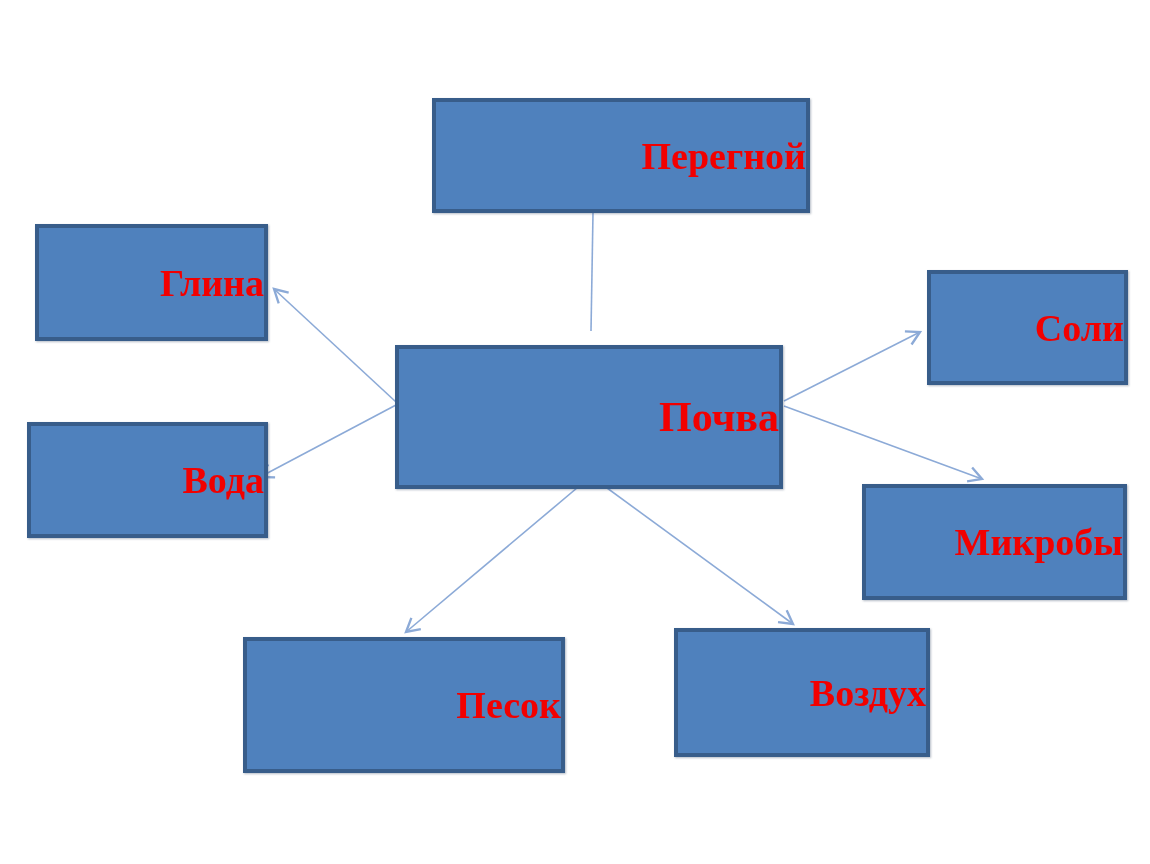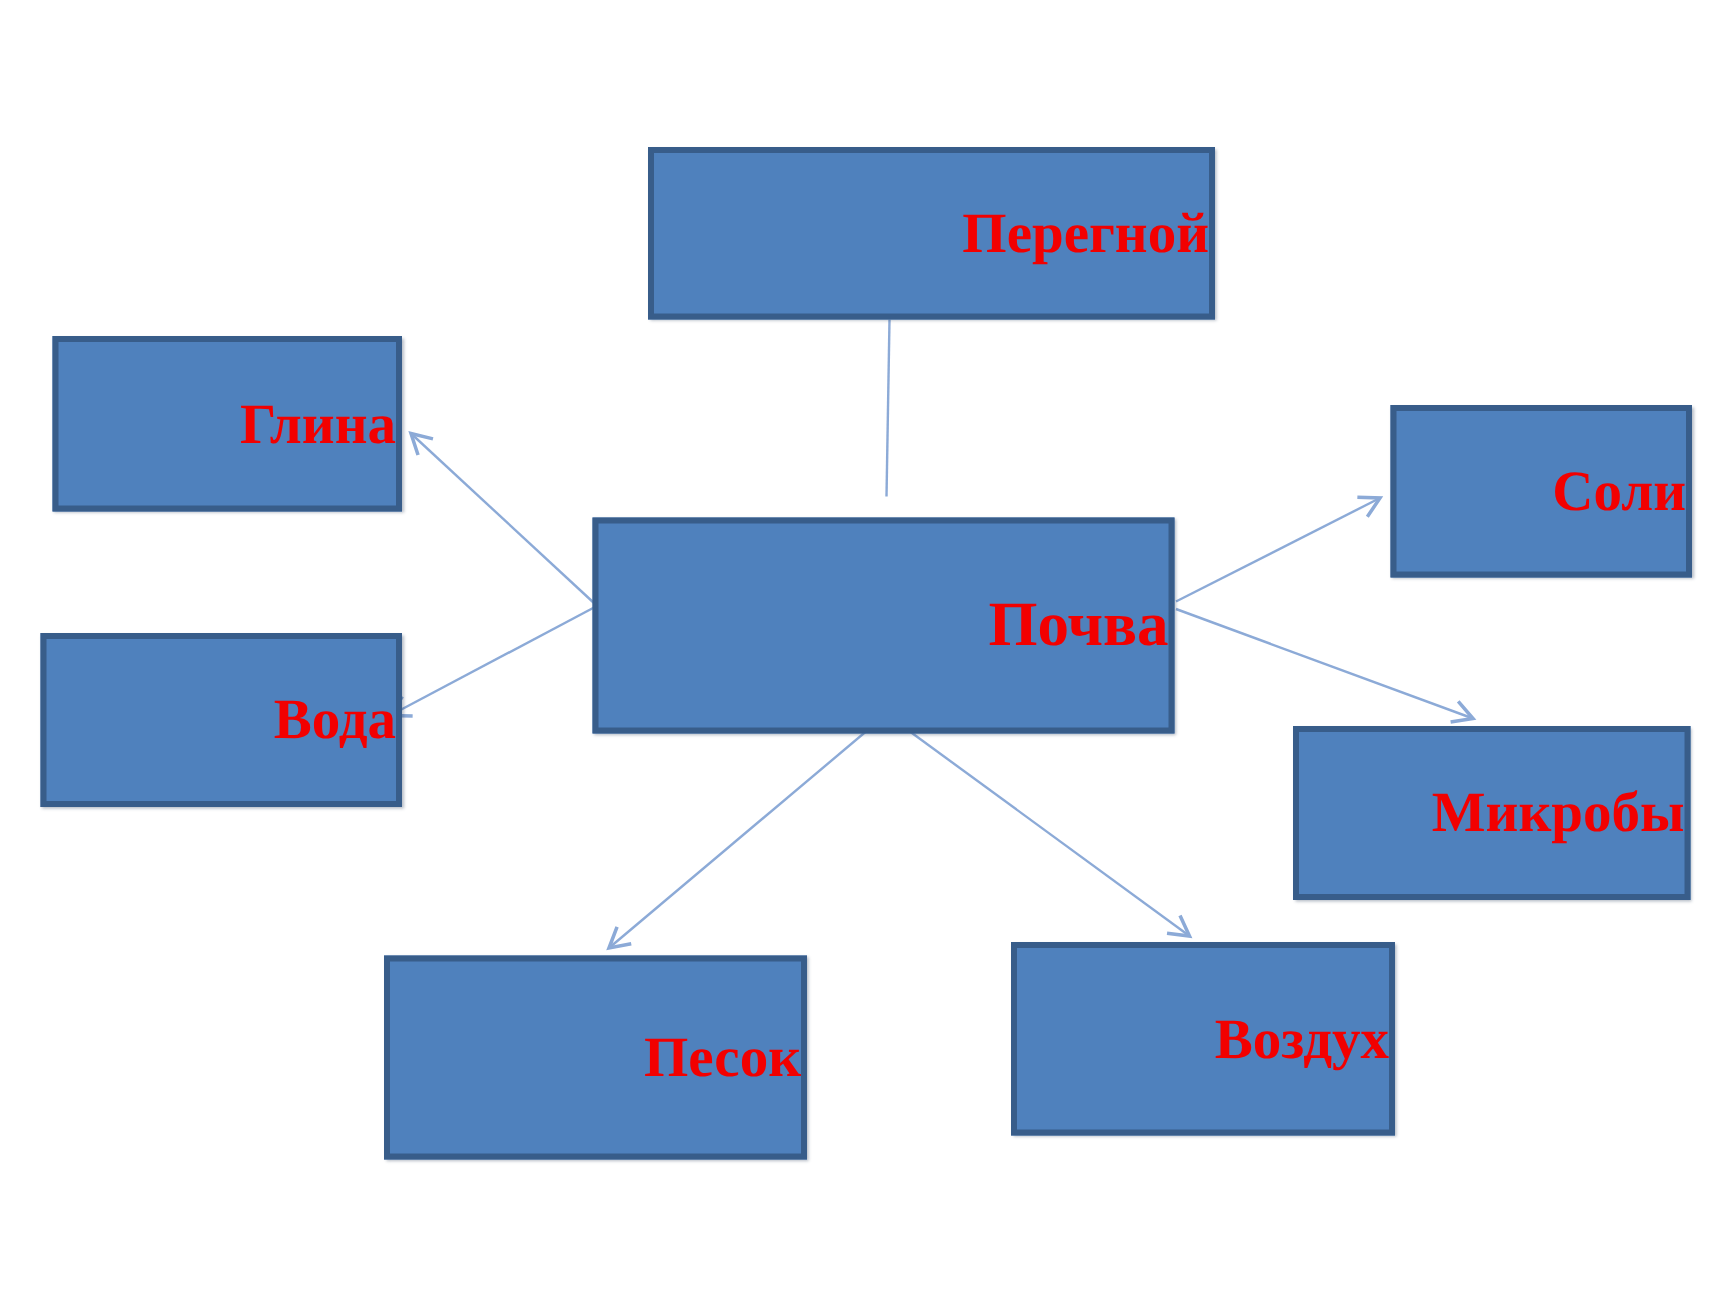--- a/index.html
+++ b/index.html
@@ -51,21 +51,21 @@
     white-space: nowrap;
     text-align: center;
   }
   
   .n-peregnoj { left: 432px; top:  98px; width: 378px; height: 115px; }
   .n-vozduh   { left:  35px; top: 224px; width: 233px; height: 117px; }
   .n-voda     { left:  27px; top: 422px; width: 241px; height: 116px; }
   .n-pochva   { left: 395px; top: 345px; width: 388px; height: 144px; }
   .n-soli     { left: 927px; top: 270px; width: 201px; height: 115px; }
   .n-mikroby  { left: 862px; top: 484px; width: 265px; height: 116px; }
-  .n-pesok    { left: 256px; top: 637px; width: 282px; height: 136px; }
+  .n-pesok    { left: 243px; top: 637px; width: 322px; height: 136px; }
   .n-glina    { left: 674px; top: 628px; width: 256px; height: 129px; }
   .n-pochva .label { font-size: 42px; }
 </style>
 </head>
 <body>
 
 <div class="stage">
 
   <svg class="connector-layer" viewBox="0 0 1150 864" xmlns="http://www.w3.org/2000/svg">
     <defs>

